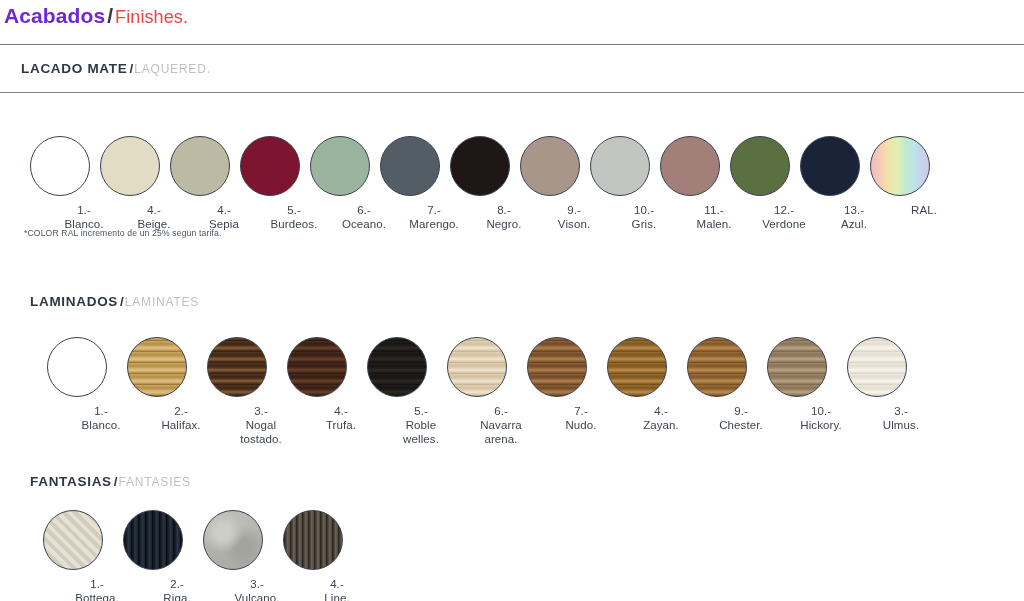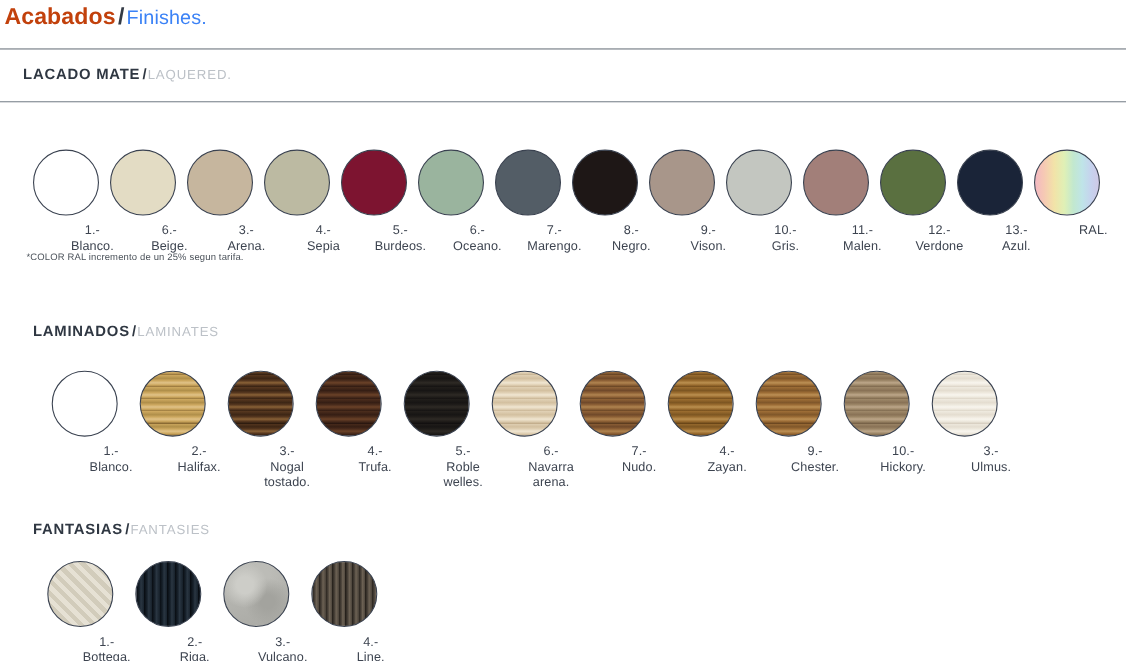--- a/index.html
+++ b/index.html
@@ -20,30 +20,30 @@
   .page-title {
     position: absolute;
     left: 4px;
     top: 4px;
     font-size: 21px;
     letter-spacing: 0.1px;
     white-space: nowrap;
   }
   .page-title .es {
     font-weight: 700;
-    color: #c2410c;
+    color: #6d28d9;
   }
   .page-title .slash {
     font-weight: 700;
     color: #333a45;
     margin: 0 2px;
   }
   .page-title .en {
     font-weight: 400;
-    color: #3b82f6;
+    color: #ef4444;
     font-size: 18px;
   }
 
   .rule {
     position: absolute;
     left: 0;
     width: 1024px;
     height: 0;
     border-top: 1.6px solid #6f7780;
   }
@@ -131,25 +131,21 @@
 
 <div class="rule thin" style="top:92px;"></div>
 
 <div class="swatch-row" id="row-lacado" style="left:30px; top:136px; gap:10px;">
     <div class="swatch-cell" style="width: 60px;">
       <div class="swatch" style="width: 60px; height: 60px; background: rgb(255, 255, 255);"></div>
       <div class="swatch-label">1.- Blanco.</div>
     </div>
     <div class="swatch-cell" style="width: 60px;">
       <div class="swatch" style="width: 60px; height: 60px; background: rgb(227, 220, 196);"></div>
-      <div class="swatch-label">6.- Beige.</div>
-    </div>
-    <div class="swatch-cell" style="width: 60px;">
-      <div class="swatch" style="width: 60px; height: 60px; background: rgb(198, 182, 158);"></div>
-      <div class="swatch-label">3.- Arena.</div>
+      <div class="swatch-label">4.- Beige.</div>
     </div>
     <div class="swatch-cell" style="width: 60px;">
       <div class="swatch" style="width: 60px; height: 60px; background: rgb(188, 186, 162);"></div>
       <div class="swatch-label">4.- Sepia</div>
     </div>
     <div class="swatch-cell" style="width: 60px;">
       <div class="swatch" style="width: 60px; height: 60px; background: rgb(125, 20, 48);"></div>
       <div class="swatch-label">5.- Burdeos.</div>
     </div>
     <div class="swatch-cell" style="width: 60px;">

